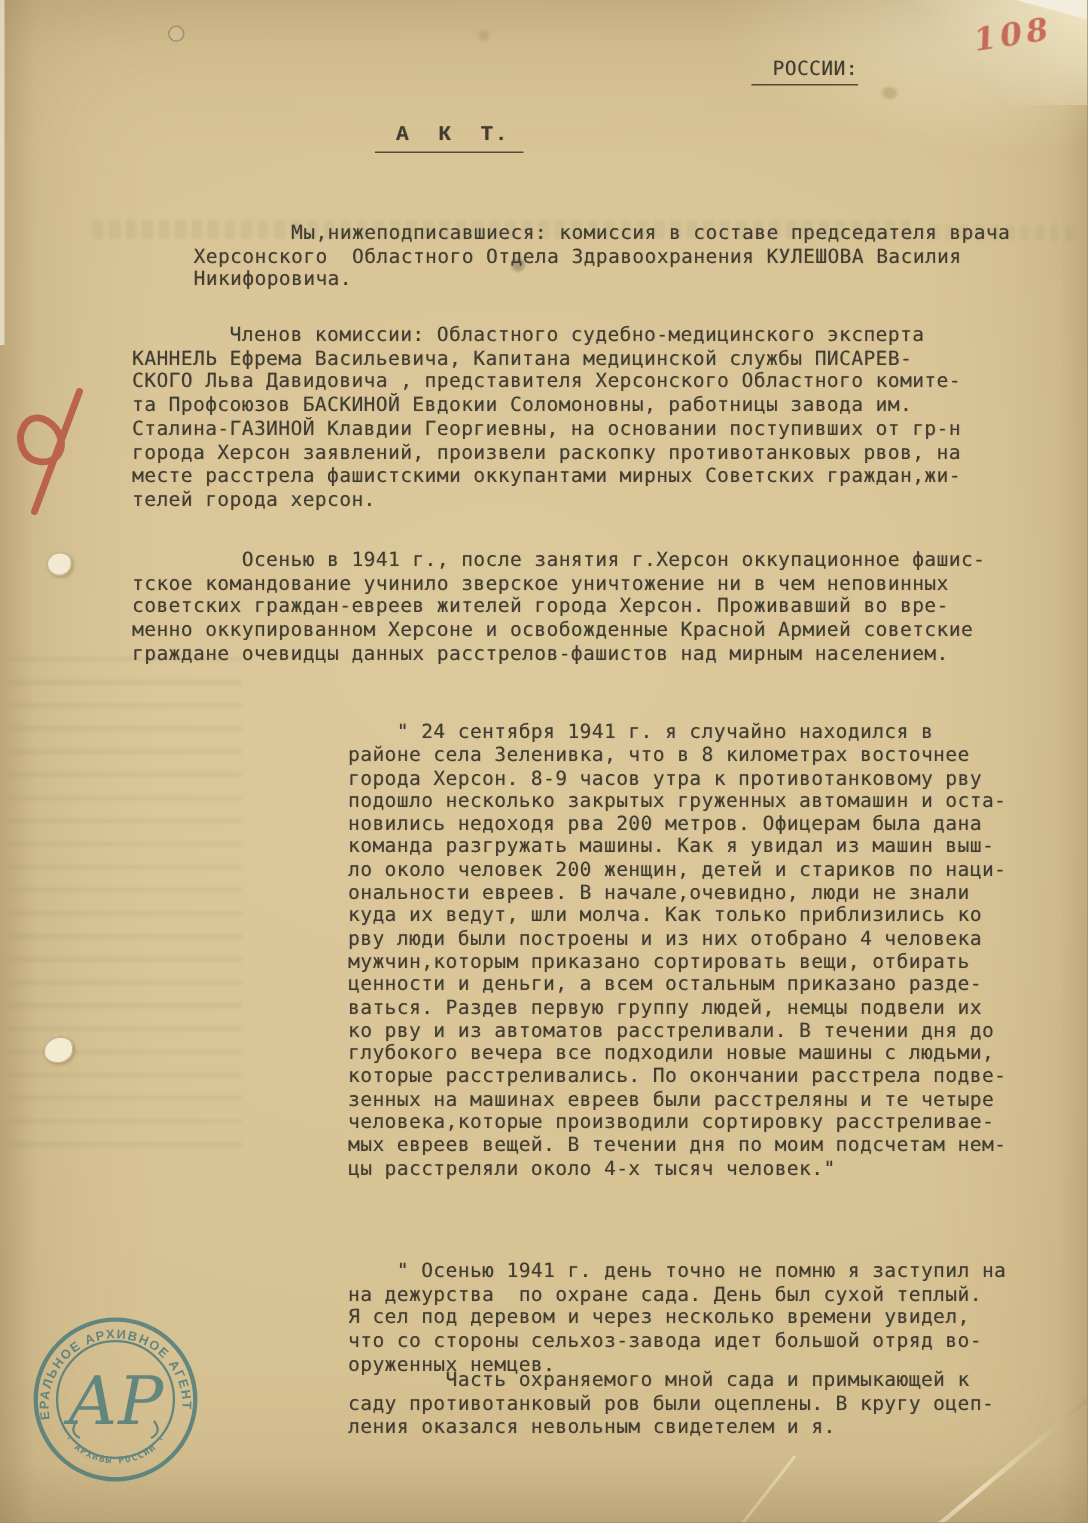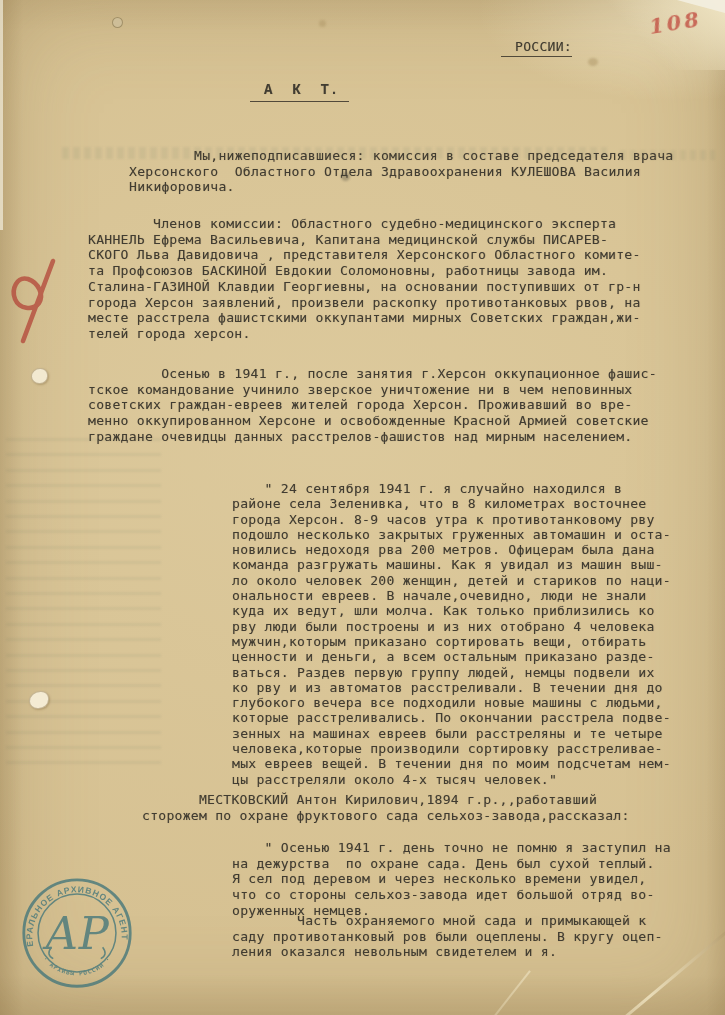--- a/index.html
+++ b/index.html
@@ -132,22 +132,20 @@
 ценности и деньги, а всем остальным приказано разде-
 ваться. Раздев первую группу людей, немцы подвели их
 ко рву и из автоматов расстреливали. В течении дня до
 глубокого вечера все подходили новые машины с людьми,
 которые расстреливались. По окончании расстрела подве-
 зенных на машинах евреев были расстреляны и те четыре
 человека,которые производили сортировку расстреливае-
 мых евреев вещей. В течении дня по моим подсчетам нем-
 цы расстреляли около 4-х тысяч человек."</div>
 
-  <div class="typed" style="left:142px;top:792px;">       МЕСТКОВСКИЙ Антон Кирилович,1894 г.р.,,работавший
-сторожем по охране фруктового сада сельхоз-завода,рассказал:</div>
 
   <div class="typed" style="left:232px;top:840px;">    " Осенью 1941 г. день точно не помню я заступил на
 на дежурства  по охране сада. День был сухой теплый.
 Я сел под деревом и через несколько времени увидел,
 что со стороны сельхоз-завода идет большой отряд во-
 оруженных немцев.</div>
 
   <div class="typed" style="left:232px;top:913px;">        Часть охраняемого мной сада и примыкающей к
 саду противотанковый ров были оцеплены. В кругу оцеп-
 ления оказался невольным свидетелем и я.</div>

